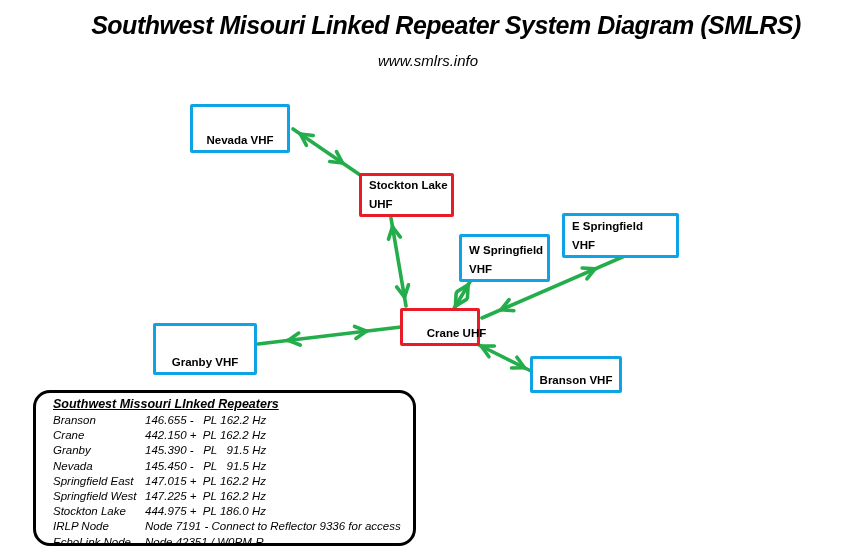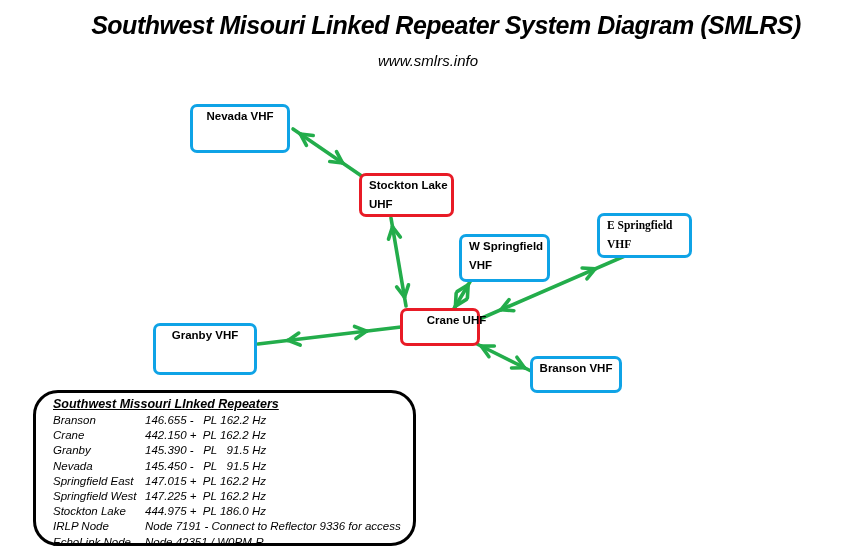--- a/index.html
+++ b/index.html
@@ -3,28 +3,28 @@
 <meta charset="utf-8">
 <style>
   html,body{margin:0;padding:0;background:#ffffff;}
   #canvas{position:relative;width:856px;height:557px;background:#ffffff;overflow:hidden;
           font-family:"Liberation Sans",sans-serif;color:#000;}
   .page-title{position:absolute;top:11px;left:0;width:100%;text-align:center;
               font-size:25px;font-weight:bold;font-style:italic;letter-spacing:-0.5px;padding-left:18px;}
   .page-subtitle{position:absolute;top:52px;left:0;width:100%;text-align:center;
                  font-size:15px;font-weight:normal;font-style:italic;}
   #arrow-layer{position:absolute;left:0;top:0;width:856px;height:557px;}
-  .node{position:absolute;background:#fff;border:3.5px solid #000;border-radius:7px;
-        box-sizing:border-box;display:flex;flex-direction:column;justify-content:flex-start;
+  .node{position:absolute;background:#fff;border:3.5px solid #000;border-radius:2px;
+        box-sizing:border-box;display:flex;flex-direction:column;justify-content:flex-end;
         font-weight:bold;font-size:11.5px;line-height:19px;}
   .node.center{align-items:center;text-align:center;}
   .node.left{align-items:flex-start;padding-left:7px;}
   .node-line{white-space:nowrap;}
   .legend-box{position:absolute;left:33px;top:390px;width:383px;height:156px;
-              border:3px solid #000;border-radius:25px;box-sizing:border-box;
+              border:3px solid #000;border-radius:17px;box-sizing:border-box;
               padding:4px 0 0 17px;background:#fff;}
   .legend-header{font-size:12.5px;font-weight:bold;font-style:italic;
                  text-decoration:underline;line-height:15px;margin-bottom:1px;white-space:pre;}
   .legend-row{font-size:11.5px;font-style:italic;line-height:15.2px;white-space:pre;}
   .legend-name{display:inline-block;width:92px;}
   .legend-value{font-style:italic;}
   .note-block{position:absolute;left:503px;top:466px;font-size:12.5px;font-style:italic;
               line-height:17px;}
   .note-line{white-space:pre;}
 </style>
@@ -85,21 +85,21 @@
         <div class="node-line">Nevada VHF</div>
       </div>
       <div class="node left" style="left: 359px; top: 173px; width: 95px; height: 44px; border-color: rgb(232, 27, 38);">
         <div class="node-line">Stockton Lake</div>
         <div class="node-line">UHF</div>
       </div>
       <div class="node left" style="left: 459px; top: 234px; width: 91px; height: 48px; border-color: rgb(15, 163, 230);">
         <div class="node-line">W Springfield</div>
         <div class="node-line">VHF</div>
       </div>
-      <div class="node left" style="left: 597px; top: 213px; width: 95px; height: 45px; border-color: rgb(15, 163, 230); font-family: Liberation Serif, serif;">
+      <div class="node left" style="left: 562px; top: 213px; width: 117px; height: 45px; border-color: rgb(15, 163, 230);">
         <div class="node-line">E Springfield</div>
         <div class="node-line">VHF</div>
       </div>
       <div class="node center" style="left: 400px; top: 308px; width: 80px; height: 38px; border-color: rgb(232, 27, 38); padding-left: 33px;">
         <div class="node-line">Crane UHF</div>
       </div>
       <div class="node center" style="left: 153px; top: 323px; width: 104px; height: 52px; border-color: rgb(15, 163, 230);">
         <div class="node-line">Granby VHF</div>
       </div>
       <div class="node center" style="left: 530px; top: 356px; width: 92px; height: 37px; border-color: rgb(15, 163, 230);">

